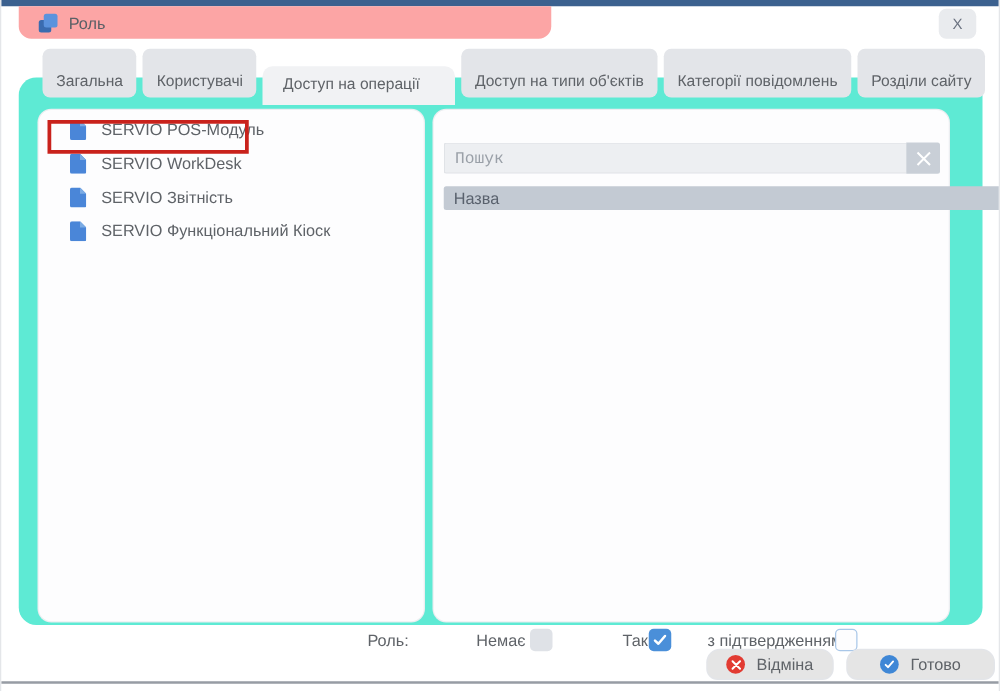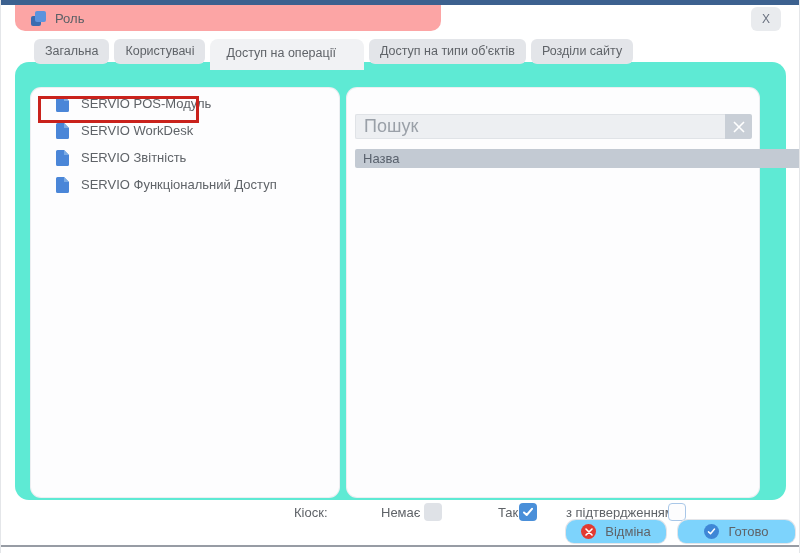--- a/index.html
+++ b/index.html
@@ -52,21 +52,21 @@
   }
   
   .tab-bar {
     position: absolute; left: 33px; top: 39px;
     display: flex; align-items: flex-end; gap: 5px;
     z-index: 3;
   }
   .tab {
     background: #e3e5e9;
     border-radius: 6px 6px 6px 6px;
-    padding: 5px 11px 6px 11px;
+    padding: 19px 11px 6px 11px;
     font-size: 12.5px;
     color: #5f6368;
     white-space: nowrap;
     cursor: pointer;
   }
   .tab.active {
     background: #f1f2f4;
     padding: 7px 28px 10px 16px;
     margin-bottom: -6px;
     border-radius: 8px 8px 0 0;
@@ -111,22 +111,22 @@
     width: 397px; height: 25px;
     display: flex;
   }
   .search-input {
     flex: 1;
     height: 25px;
     background: #edeff2;
     border: 1px solid #e0e3e7;
     border-right: none;
     border-radius: 2px 0 0 2px;
-    font-family: Liberation Sans, sans-serif;
-    font-size: 18px;
+    font-family: Liberation Mono, monospace;
+    font-size: 13px;
     color: #5f6368;
     padding: 0 8px;
     outline: none;
   }
   .search-input::placeholder { color: #9aa0a8; opacity: 1; }
   .clear-btn {
     width: 27px; height: 25px;
     background: #c9cfd7;
     border-radius: 0 2px 2px 0;
     display: flex; align-items: center; justify-content: center;
@@ -166,21 +166,21 @@
   .bottom-line {
     position: absolute; left: 0; top: 545px;
     width: 100%; height: 2px;
     background: #979ca4;
     z-index: 1;
   }
   
   .footer-btn {
     position: absolute; top: 520px;
     height: 23px;
-    background: #7dd3fc;
+    background: #e5e5e5;
     border-radius: 10px 10px 8px 8px;
     display: flex; align-items: center; justify-content: center;
     gap: 9px;
     font-size: 13px; color: #5f6368;
     cursor: pointer;
     z-index: 2;
     box-shadow: 0 0 0 1px #e3e5e9;
   }
   .btn-cancel { left: 565px; width: 100px; }
   .btn-done   { left: 677px; width: 117px; }
@@ -208,20 +208,21 @@
 
   <div class="close-btn">
     <span>X</span>
   </div>
 
   <div class="tab-bar">
     <span class="tab">Загальна</span>
     <span class="tab">Користувачі</span>
     <span class="tab active">Доступ на операції</span>
     <span class="tab">Доступ на типи об'єктів</span>
+    <span class="tab">Категорії повідомлень</span>
     <span class="tab">Розділи сайту</span>
   </div>
 
   <div class="main-container">
 
     <div class="panel left-panel">
       <div class="red-annotation"></div>
       <div class="module-list">
         <div class="module-item">
           <svg class="doc-icon" viewBox="0 0 13 16">
@@ -242,21 +243,21 @@
             <path d="M1.5 0 H8 L13 5 V14.5 A1.5 1.5 0 0 1 11.5 16 H1.5 A1.5 1.5 0 0 1 0 14.5 V1.5 A1.5 1.5 0 0 1 1.5 0 Z" fill="#4a86d8"></path>
             <path d="M8 0 L13 5 H8 Z" fill="#7babe4"></path>
           </svg>
           <span>SERVIO Звітність</span>
         </div>
         <div class="module-item">
           <svg class="doc-icon" viewBox="0 0 13 16">
             <path d="M1.5 0 H8 L13 5 V14.5 A1.5 1.5 0 0 1 11.5 16 H1.5 A1.5 1.5 0 0 1 0 14.5 V1.5 A1.5 1.5 0 0 1 1.5 0 Z" fill="#4a86d8"></path>
             <path d="M8 0 L13 5 H8 Z" fill="#7babe4"></path>
           </svg>
-          <span>SERVIO Функціональний Доступ</span>
+          <span>SERVIO Функціональний Кіоск</span>
         </div>
       </div>
     </div>
 
     <div class="panel right-panel">
       <div class="search-row">
         <input class="search-input" type="text" placeholder="Пошук" style="">
         <div class="clear-btn">
           <svg width="14" height="14" viewBox="0 0 14 14">
             <path d="M2 2 L12 12 M12 2 L2 12" stroke="#ffffff" stroke-width="1.6" fill="none"></path>
@@ -269,21 +270,21 @@
           <svg width="12" height="12" viewBox="0 0 12 12">
             <path d="M2 6.5 L4.7 9 L10 2.8" stroke="#ffffff" stroke-width="2" fill="none" stroke-linecap="round" stroke-linejoin="round"></path>
           </svg>
         </span>
       </div>
     </div>
 
   </div>
 
   <div class="rights-bar">
-    <span class="lbl" style="left:293px">Кіоск:</span>
+    <span class="lbl" style="left:293px">Роль:</span>
 
     <span class="lbl" style="left:380px">Немає</span>
     <span class="cb gray cbp" style="left:423px"></span>
 
     <span class="lbl" style="left:497px">Так</span>
     <span class="cb blue cbp" style="left:518px">
       <svg width="12" height="12" viewBox="0 0 12 12">
         <path d="M2 6.5 L4.7 9 L10 2.8" stroke="#ffffff" stroke-width="2" fill="none" stroke-linecap="round" stroke-linejoin="round"></path>
       </svg>
     </span>

